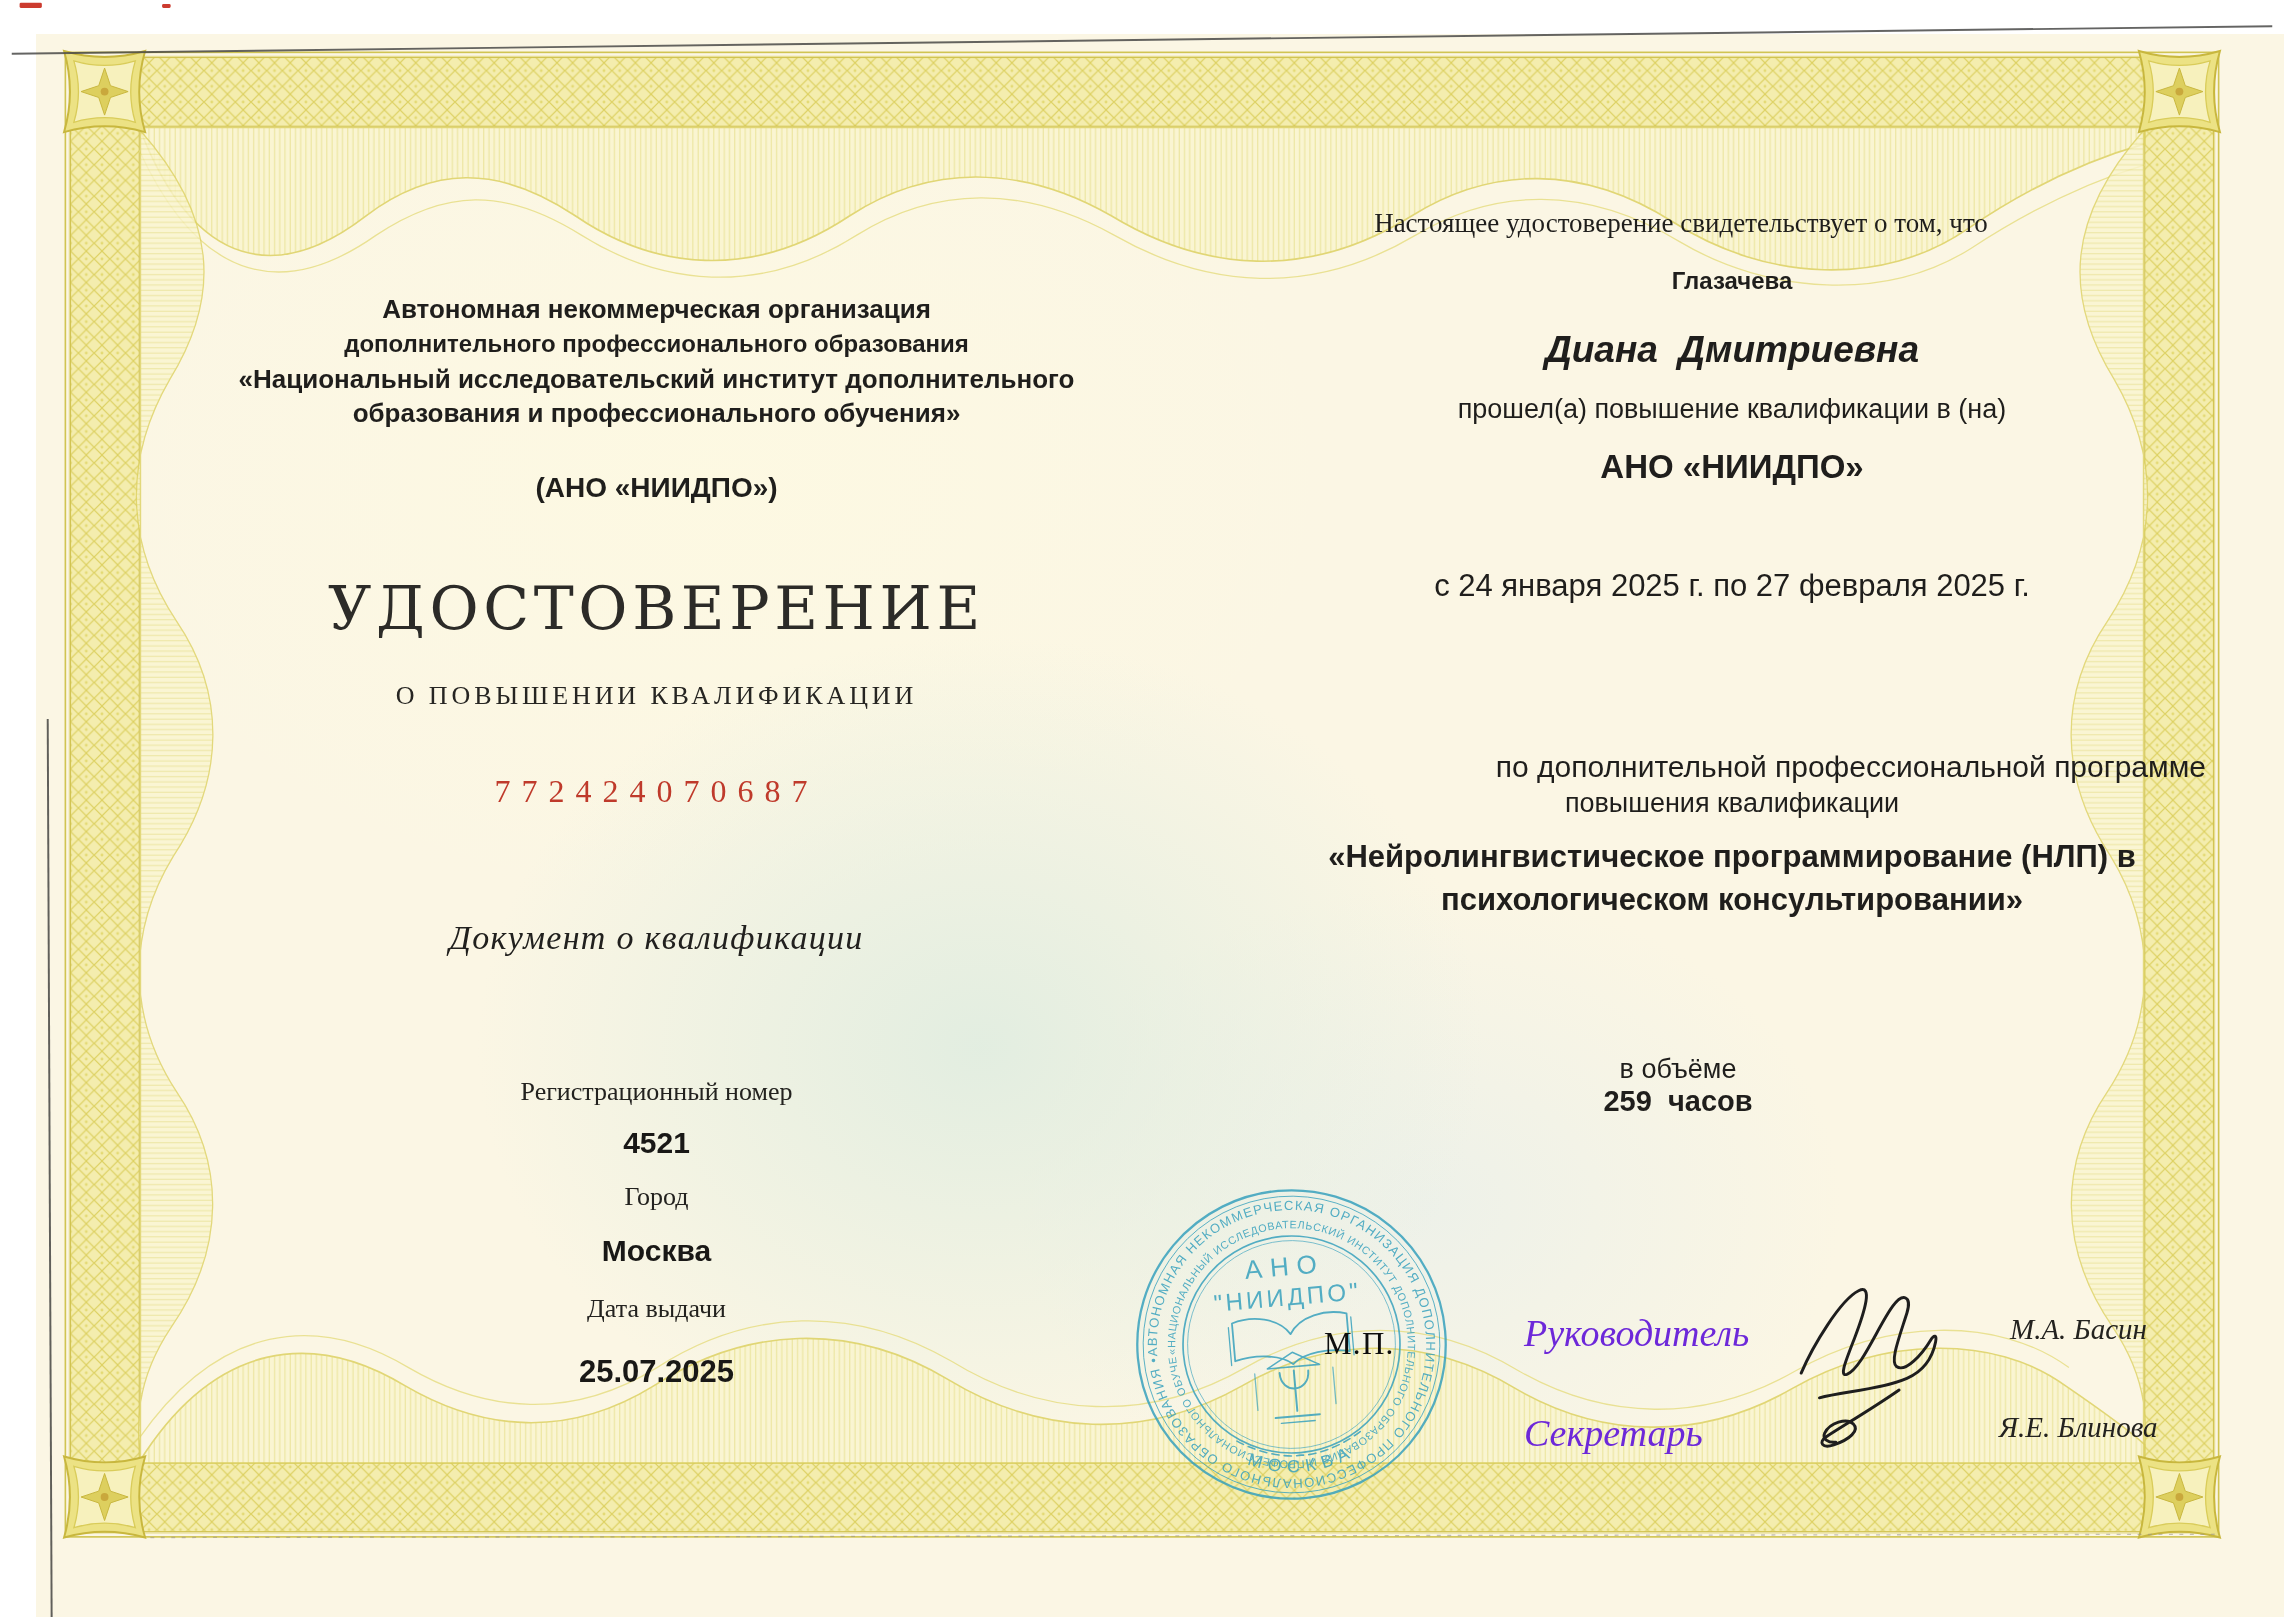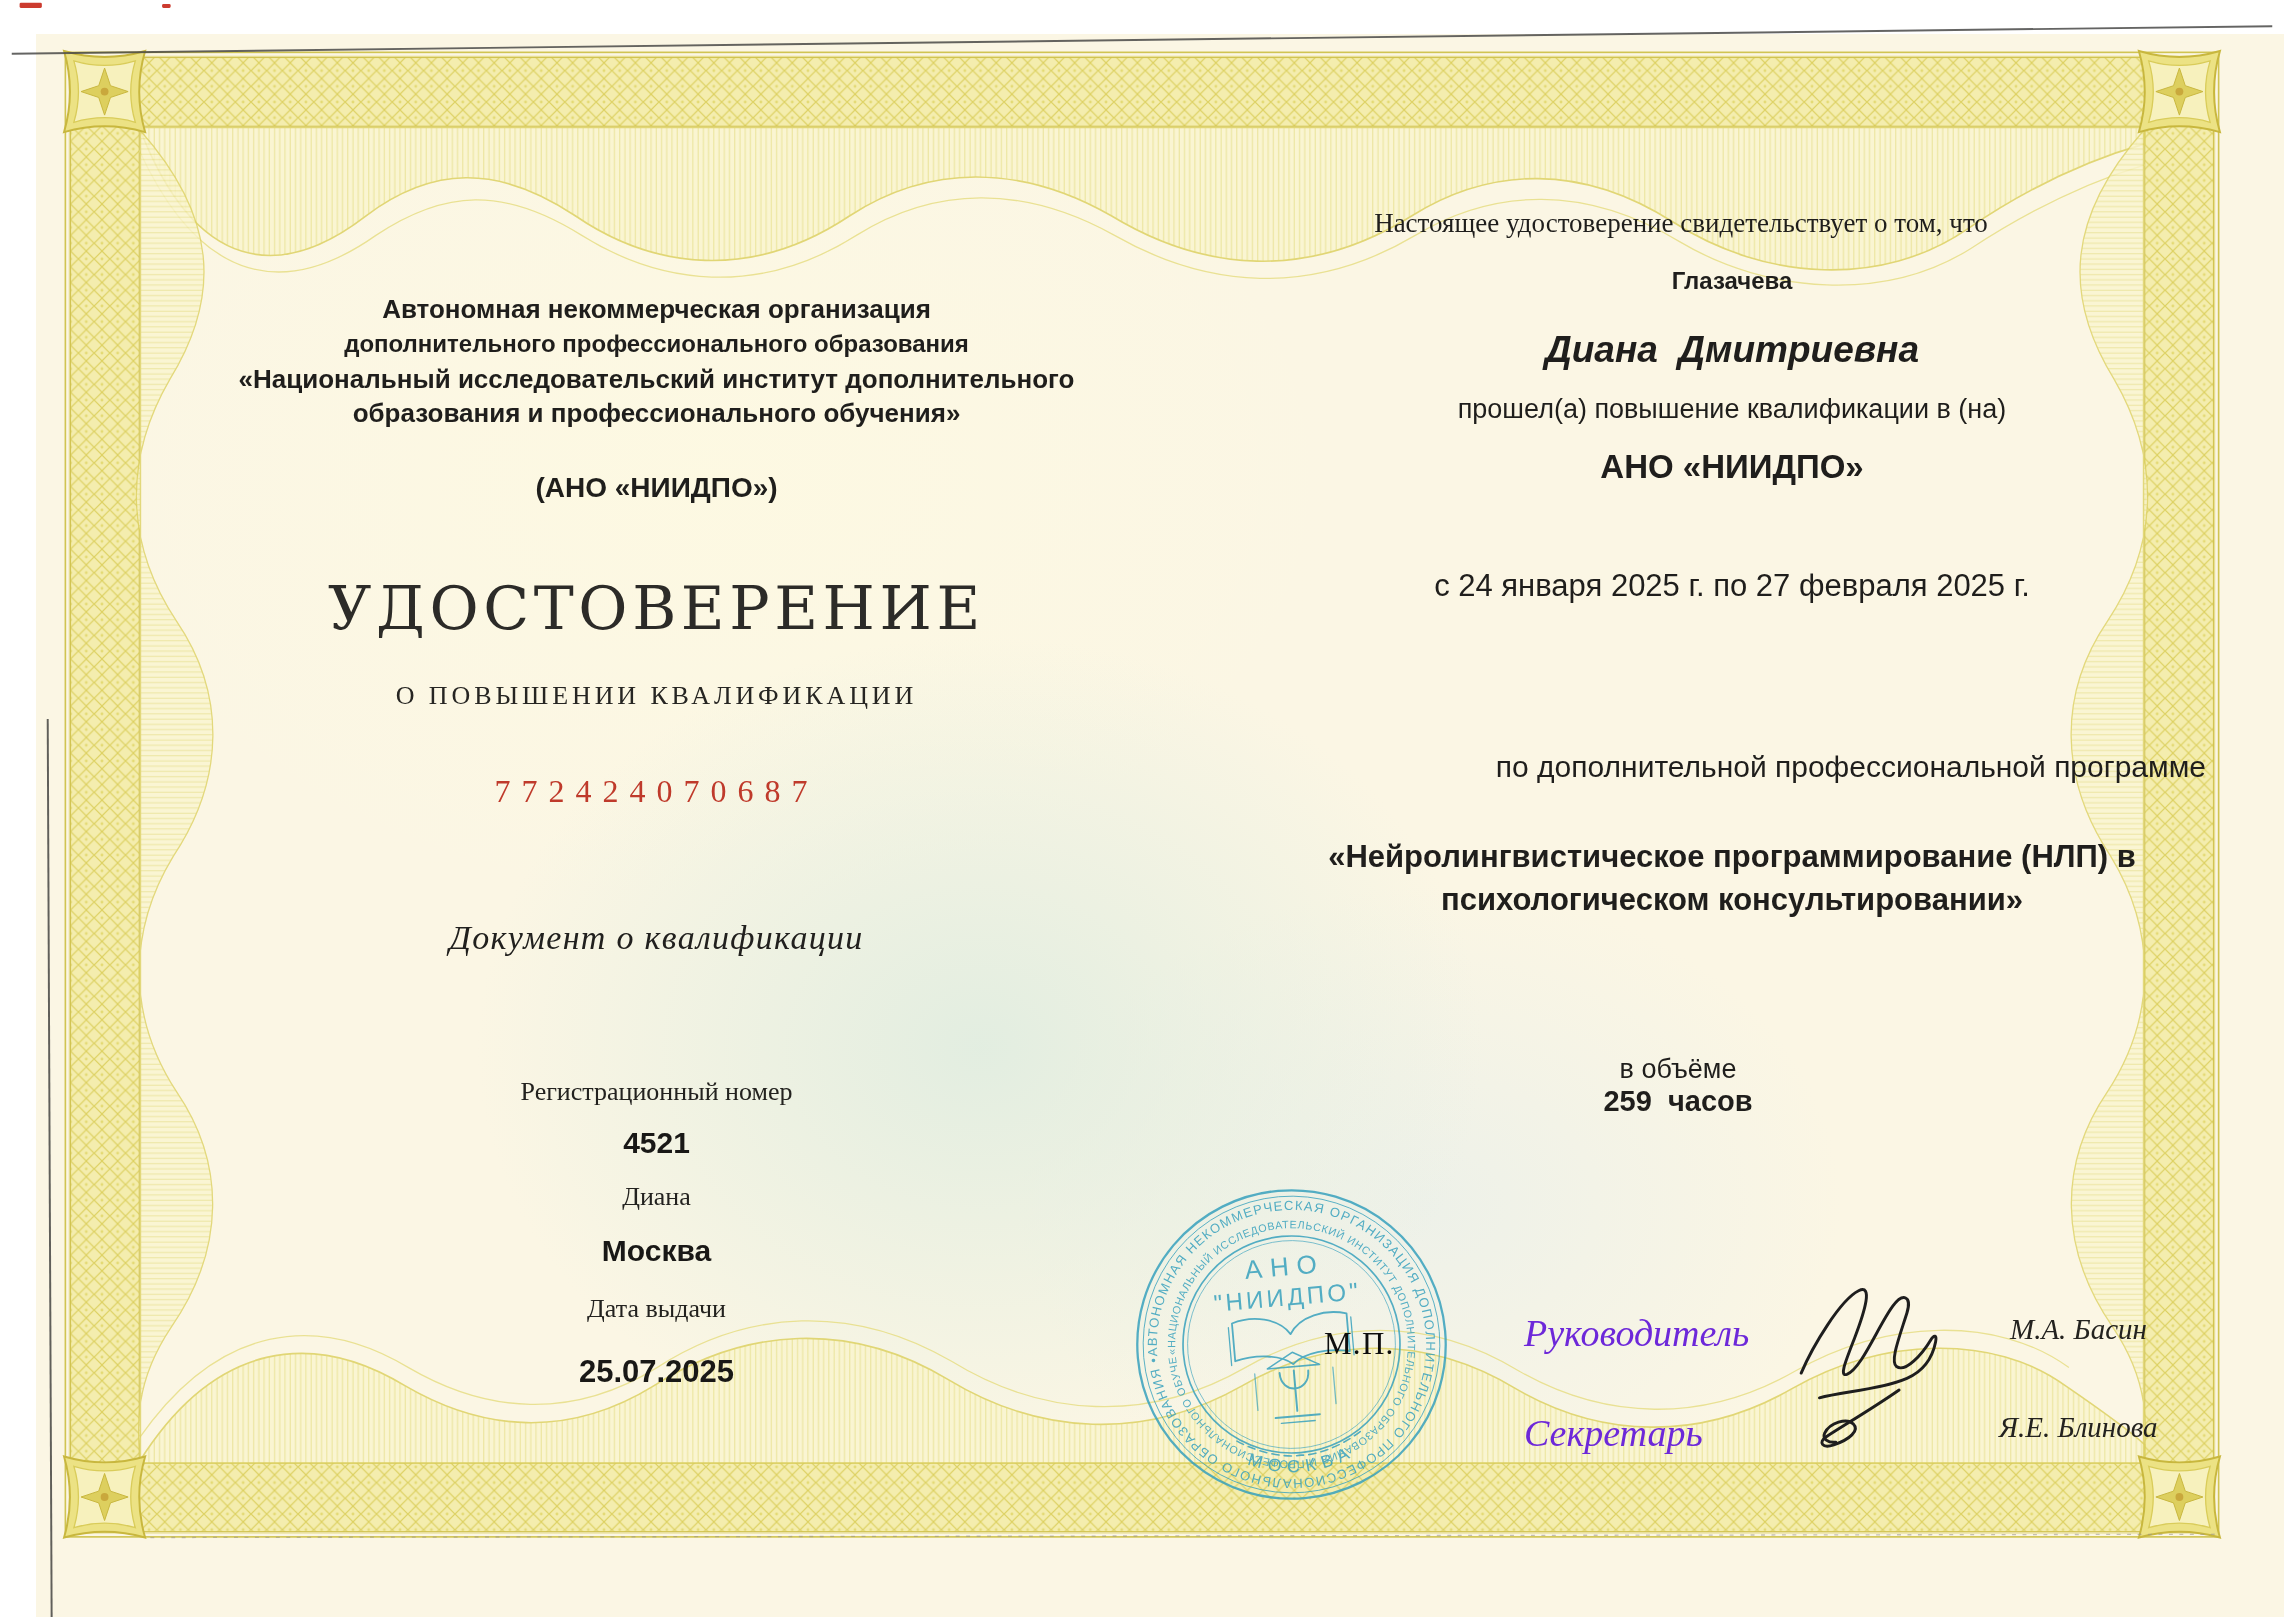--- a/index.html
+++ b/index.html
@@ -131,35 +131,36 @@
     <div class="line sans b" style="top:399px;font-size:26px;">образования и профессионального обучения»</div>
     <div class="line sans b" style="top:472px;font-size:28px;">(АНО «НИИДПО»)</div>
 
     <div class="line title-main" style="top:574px;">УДОСТОВЕРЕНИЕ</div>
     <div class="line title-sub" style="top:681px;">О ПОВЫШЕНИИ КВАЛИФИКАЦИИ</div>
     <div class="line doc-number red" style="top:773px;">772424070687</div>
     <div class="line script" style="top:918px;">Документ о квалификации</div>
 
     <div class="line lbl" style="top:1077px;">Регистрационный номер</div>
     <div class="line sans val" style="top:1126px;">4521</div>
-    <div class="line lbl" style="top:1182px;">Диана</div>
+    <div class="line lbl" style="top:1182px;">Город</div>
     <div class="line sans val" style="top:1234px;">Москва</div>
     <div class="line lbl" style="top:1294px;">Дата выдачи</div>
     <div class="line sans val" style="top:1354px;font-size:31px;">25.07.2025</div>
   </div>
 
   <div class="col" style="left:1258px;width:948px;">
     <div class="line serif" style="top:208px;font-size:27px;transform:translateX(-51px);">Настоящее удостоверение свидетельствует о том, что</div>
     <div class="line sans b" style="top:267px;font-size:24px;">Глазачева</div>
     <div class="line sans b i keep" style="top:329px;font-size:37px;">Диана  Дмитриевна</div>
     <div class="line sans" style="top:394px;font-size:27px;">прошел(а) повышение квалификации в (на)</div>
     <div class="line sans b" style="top:448px;font-size:33px;">АНО «НИИДПО»</div>
     <div class="line sans" style="top:568px;font-size:31px;">с 24 января 2025 г. по 27 февраля 2025 г.</div>
 
     <div class="line sans" style="top:750px;font-size:30px;text-align:right;">по дополнительной профессиональной программе</div>
+    <div class="line sans" style="top:788px;font-size:27px;">повышения квалификации</div>
     <div class="line sans b" style="top:839px;font-size:31px;">«Нейролингвистическое программирование (НЛП) в</div>
     <div class="line sans b" style="top:882px;font-size:31px;">психологическом консультировании»</div>
 
     <div class="line sans" style="top:1054px;font-size:27px;transform:translateX(-54px);">в объёме</div>
     <div class="line sans b keep" style="top:1085px;font-size:29px;transform:translateX(-54px);">259  часов</div>
   </div>
 
   <svg class="abs" style="left:1105px;top:1155px;z-index:2;" width="373" height="379" viewBox="-285 -290 570 580">
     <g transform="rotate(-5)" opacity="0.84" stroke="#35a0bd" fill="none" stroke-width="3">
       <circle r="236" stroke-width="3.5"></circle>

